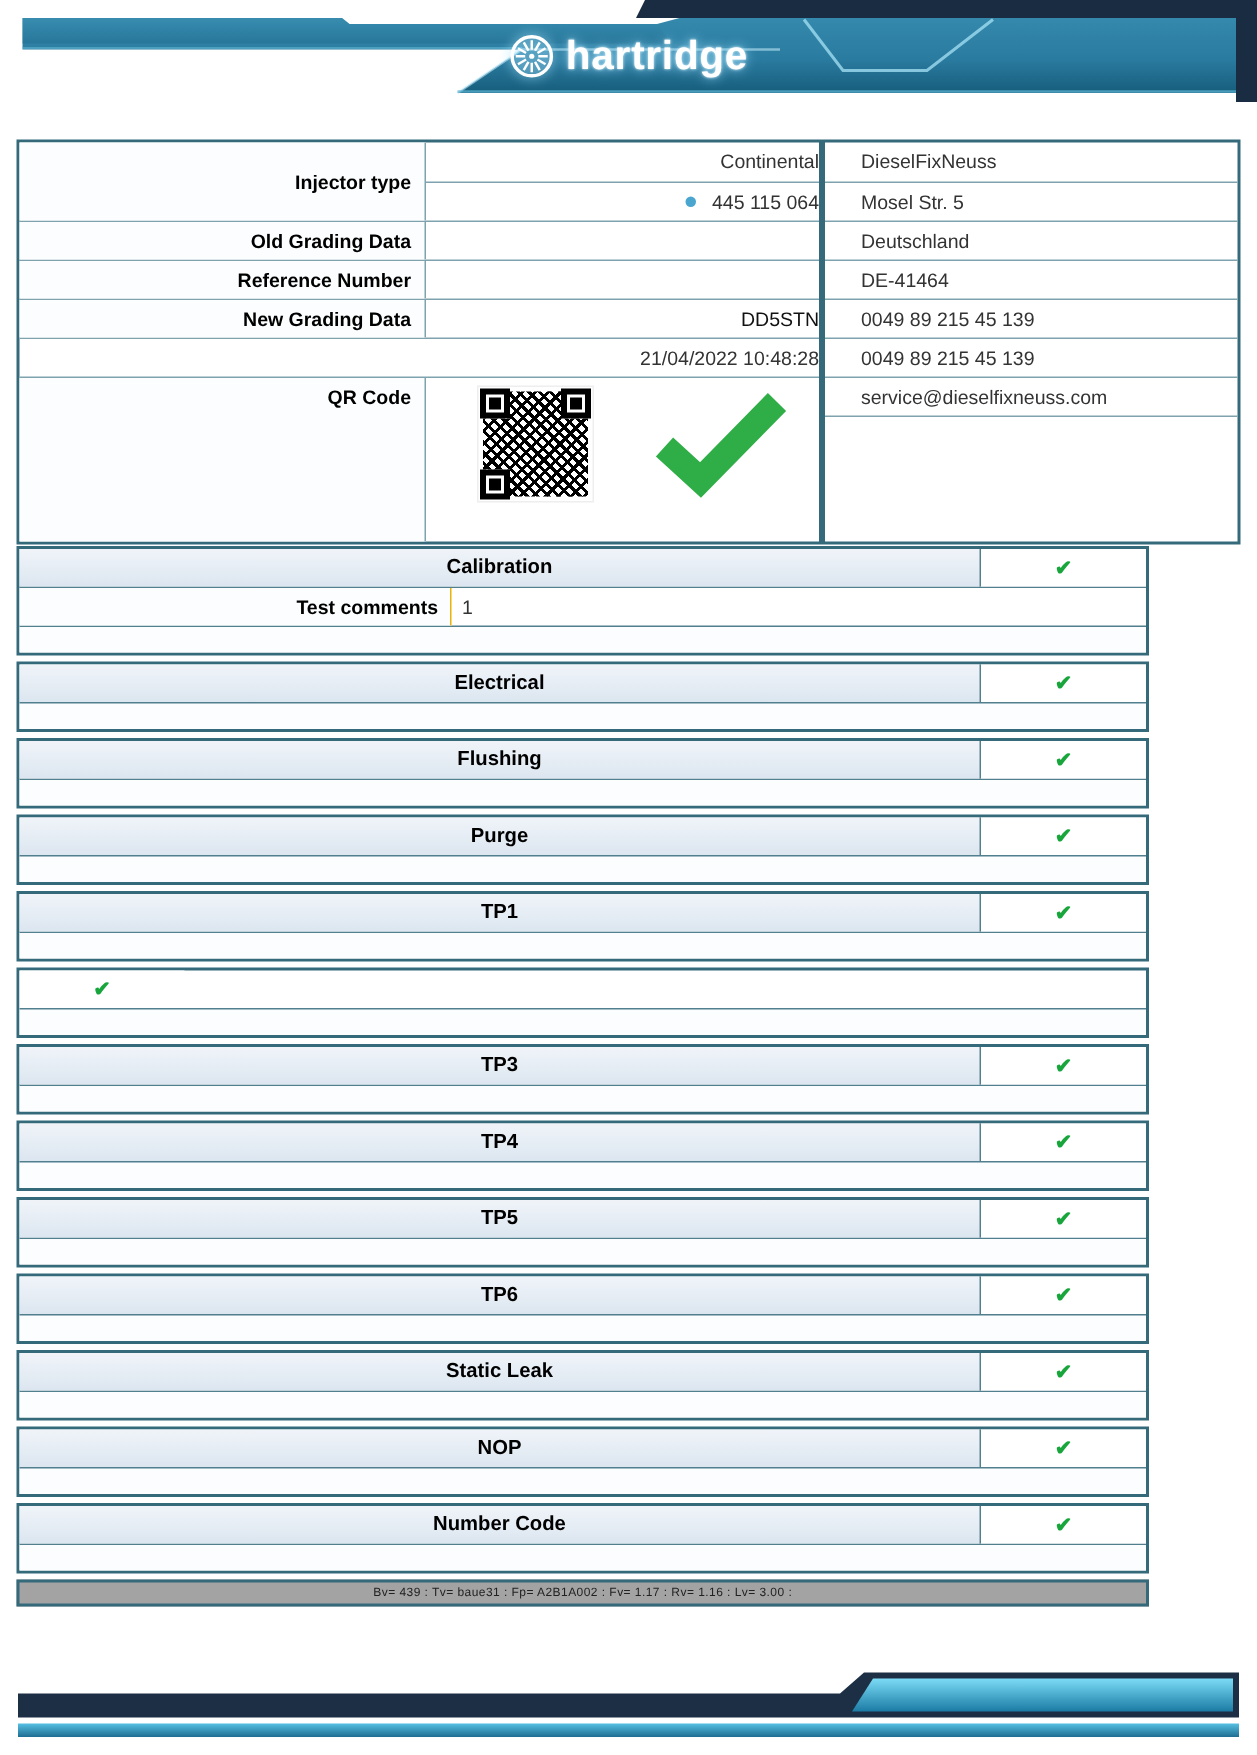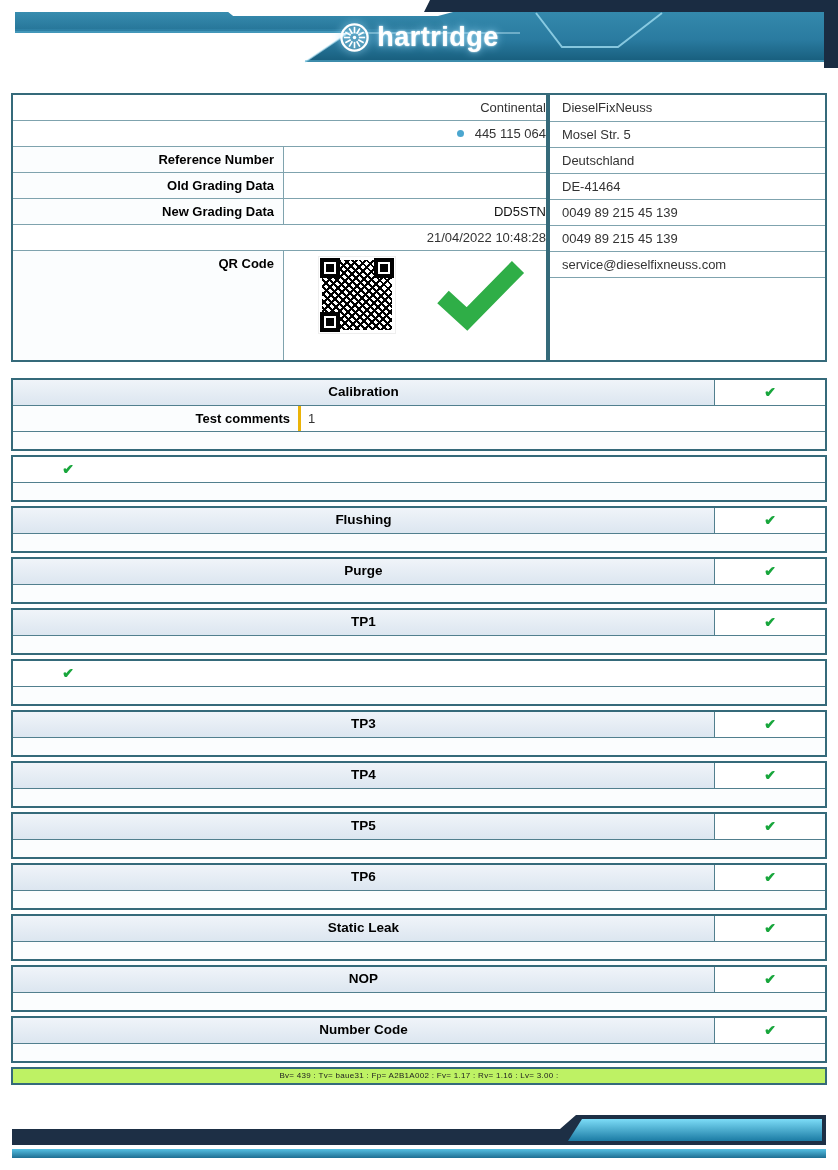--- a/index.html
+++ b/index.html
@@ -57,48 +57,48 @@
       repeating-linear-gradient(135deg, #000 0 2px, #fff 2px 6px);
   }
   .finder { position:absolute; width:20px; height:20px; border:4px solid #000; background:#fff; }
   .finder > div { width:8px; height:8px; margin:2px; background:#000; }
   .f-tl { top:1px;  left:1px; }
   .f-tr { top:1px;  right:1px; }
   .f-bl { bottom:1px; left:1px; }
   .bigcheck { margin:4px 0 0 38px; }
 
   .crow {
-    height:26px; line-height:25px; padding-left:12px; font-size:13px; color:#333;
+    height:26px; line-height:25px; padding-left:24px; font-size:13px; color:#333;
     border-top:1px solid #7fa3ae;
   }
   .crow.first { border-top:none; }
   .crow.tail { height:56px; }
 
   
-  .secs { position:absolute; top:378px; left:11px; width:816px; }
+  .secs { position:absolute; top:364px; left:11px; width:755px; }
   .sec { border:2px solid #356a7a; margin-bottom:4px; background:#fff; }
   .sec-head { display:flex; height:25px; }
   .sec-title {
     flex:1; text-align:center; font-weight:bold; font-size:13.5px; color:#000;
     line-height:24px; border-right:1px solid #517f8e;
     background:linear-gradient(#f0f4f9,#dce6f0);
   }
   .sec-check { width:110px; background:#fff; text-align:center; line-height:24px; }
   .check { color:#18a63c; font-size:14px; font-weight:bold; }
   .sec-empty { height:18px; background:#fbfdfe; border-top:1px solid #517f8e; }
   .tc-row { display:flex; height:26px; line-height:25px; border-top:1px solid #517f8e; font-size:13px; }
   .tc-label {
     width:288px; text-align:right; padding-right:8px; font-weight:bold; color:#000;
-    border-right:3px solid #eab308; background:#fbfdfe;
+    border-right:1px solid #eab308; background:#fbfdfe;
   }
   .tc-value { flex:1; padding-left:7px; color:#333; }
 
   .note {
     border:2px solid #356a7a; height:18px; line-height:14px; text-align:center;
-    font-size:8px; color:#222; letter-spacing:.3px; margin-top:2px; background:#bef264;
+    font-size:8px; color:#222; letter-spacing:.3px; margin-top:2px; background:#a3a3a3;
   }
 
   
   .ftr { position:absolute; top:1106px; left:0; width:838px; height:64px; }
 </style>
 </head>
 <body>
 
 <div class="page">
 
@@ -142,31 +142,32 @@
         </g>
         <circle cx="16" cy="16" r="1.8" fill="#fff"></circle>
       </svg>
       <span class="brand">hartridge</span>
     </div>
   </div>
 
   <div class="info">
     <div class="itable left">
       <div class="inj-row">
+        <div class="lcell tall">Injector type</div>
         <div class="vstack">
           <div class="vcell">Continental</div>
           <div class="vcell bt"><span class="dot"></span><span>445 115 064</span></div>
         </div>
       </div>
       <div class="irow bt">
+        <div class="lcell">Old Grading Data</div>
+        <div class="vcell"></div>
+      </div>
+      <div class="irow bt">
         <div class="lcell">Reference Number</div>
-        <div class="vcell"></div>
-      </div>
-      <div class="irow bt">
-        <div class="lcell">Old Grading Data</div>
         <div class="vcell"></div>
       </div>
       <div class="irow bt">
         <div class="lcell">New Grading Data</div>
         <div class="vcell vbold">DD5STN</div>
       </div>
       <div class="irow bt">
         <div class="vcell">21/04/2022 10:48:28</div>
       </div>
       <div class="irow bt qr-row">
@@ -212,20 +213,21 @@
       </div>
       <div class="tc-row">
         <div class="tc-label">Test comments</div>
         <div class="tc-value">1</div>
       </div>
       <div class="sec-empty"></div>
     </div>
 
     <div class="sec">
       <div class="sec-head">
+        <div class="sec-title">Electrical</div>
         <div class="sec-check"><span class="check">✔</span></div>
       </div>
       <div class="sec-empty"></div>
     </div>
 
     <div class="sec">
       <div class="sec-head">
         <div class="sec-title">Flushing</div>
         <div class="sec-check"><span class="check">✔</span></div>
       </div>

